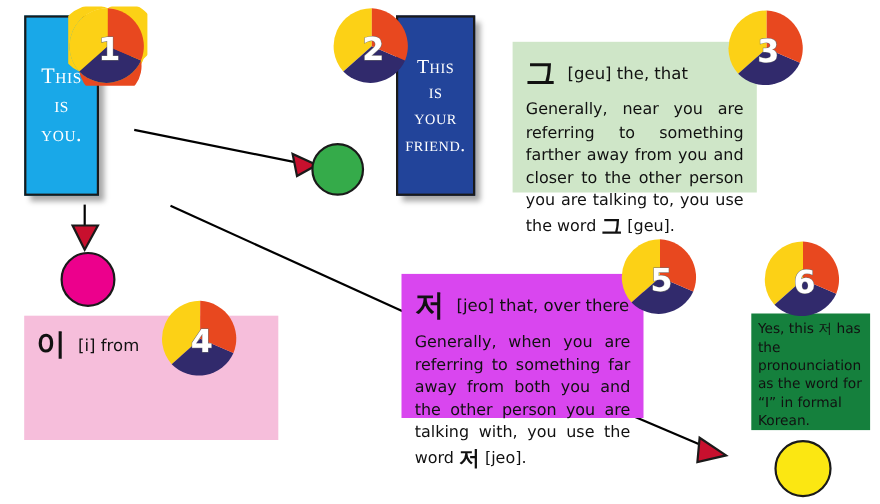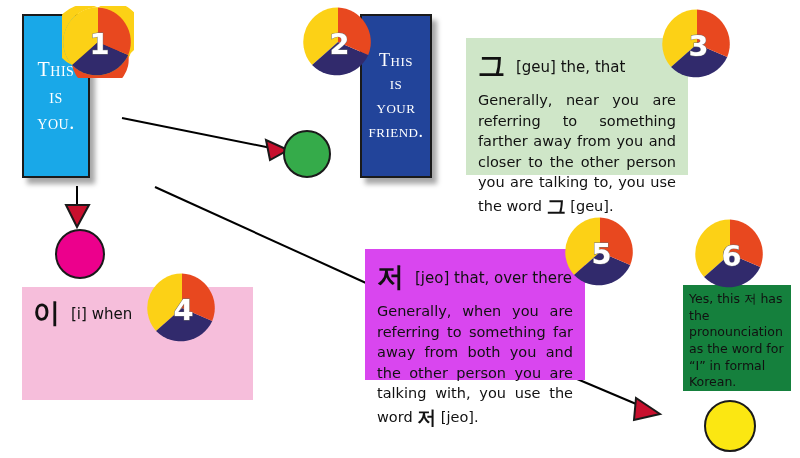--- a/index.html
+++ b/index.html
@@ -181,21 +181,21 @@
     <div class="word-head">
       <span class="hangul-big">그</span><span class="romanization">[geu] the, that</span>
     </div>
     <div class="word-body">
       <span>Generally, near you are referring to something farther away from you and closer to the other person you are talking to, you use the word </span><span class="hangul-inline">그</span><span> [geu].</span>
     </div>
   </div>
 
   <div class="abs word-box" id="box-i">
     <div class="word-head">
-      <span class="hangul-big">이</span><span class="romanization">[i] when</span>
+      <span class="hangul-big">이</span><span class="romanization">[i] from</span>
     </div>
   </div>
 
   <div class="abs word-box" id="box-jeo">
     <div class="word-head">
       <span class="hangul-big">저</span><span class="romanization">[jeo] that, over there</span>
     </div>
     <div class="word-body">
       <span>Generally, when you are referring to something far away from both you and the other person you are talking with, you use the word </span><span class="hangul-inline">저</span><span> [jeo].</span>
     </div>

